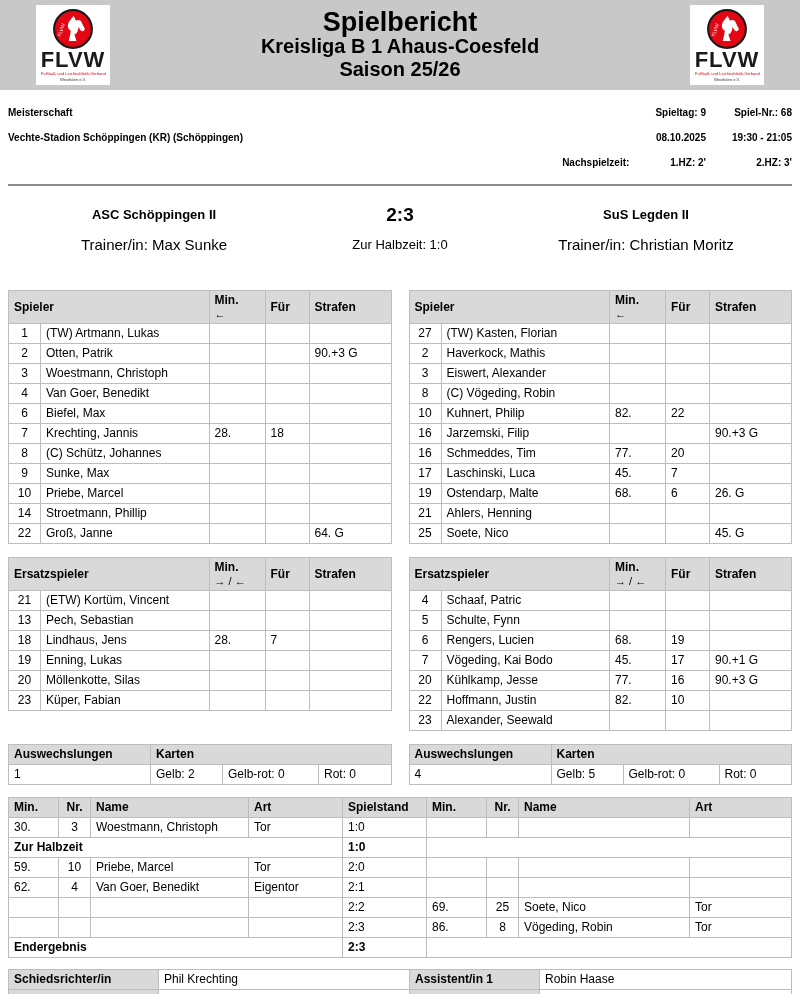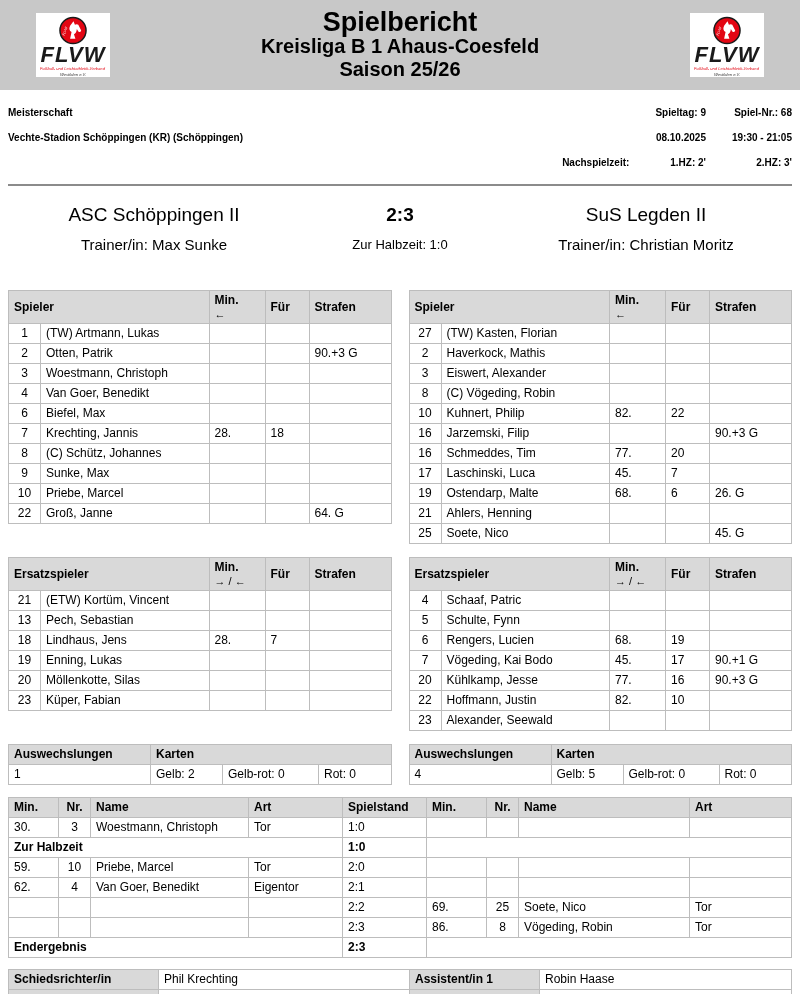--- a/index.html
+++ b/index.html
@@ -5,38 +5,38 @@
   * { margin:0; padding:0; box-sizing:border-box; }
   body { background:#ffffff; font-family:"Liberation Sans", sans-serif; color:#000; }
   .page { width:800px; height:994px; overflow:hidden; background:#fff; }
 
   
   .topbar { height:90px; background:#c8c8c8; display:flex; align-items:center; justify-content:space-between; padding:0 36px; }
   .title-block { text-align:center; flex:1; }
   .title-main { font-size:27px; font-weight:bold; line-height:26px; }
   .title-sub  { font-size:20px; font-weight:bold; line-height:23px; }
 
-  .logo-card { width:74px; height:64px; background:#fff; display:flex; flex-direction:column; align-items:center; padding-top:3px; flex:0 0 auto;font-style:italic; }
+  .logo-card { width:74px; height:80px; background:#fff; display:flex; flex-direction:column; align-items:center; padding-top:3px; flex:0 0 auto; }
   .logo-card svg { display:block; }
   .logo-word { font-size:22px; font-weight:bold; letter-spacing:1px; line-height:20px; color:#1a1a1a; }
   .logo-sub1 { font-size:5px; color:#e30613; white-space:nowrap; transform:scale(.82); }
   .logo-sub2 { font-size:5px; color:#333; transform:scale(.82); }
 
   .content { padding:0 8px; }
 
   
   .meta { margin-top:10px; display:flex; justify-content:space-between; font-size:10px; font-weight:bold; }
   .meta-left div { line-height:25px; }
   .meta-right { display:grid; grid-template-columns:auto auto auto; column-gap:26px; text-align:right; line-height:25px; }
 
   .rule { border:none; border-top:2px solid #8b8b8b; margin-top:9px; }
 
   
   .scoreboard { margin-top:14px; display:grid; grid-template-columns:1fr 200px 1fr; text-align:center; }
-  .team-name { font-size:19px; font-weight:normal; line-height:30px; }
+  .team-name { font-size:13px; font-weight:bold; line-height:30px; }
   .coach     { font-size:15px; line-height:30px; }
   .score     { font-size:19px; font-weight:bold; line-height:30px; }
   .halftime  { font-size:13px; line-height:30px; }
 
   
   table { border-collapse:collapse; width:100%; table-layout:fixed; font-size:12px; }
   td, th { border:1px solid #bdbdbd; padding:2px 5px; line-height:15px; text-align:left; vertical-align:middle; word-wrap:break-word; }
   thead th { background:#d9d9d9; font-weight:bold; }
   .col-no { text-align:center; padding-left:2px; padding-right:2px; }
   .min-arrow { font-weight:normal; font-size:11px; line-height:13px; }
@@ -199,20 +199,27 @@
               <td></td>
             </tr>
             <tr>
               <td class="col-no">10</td>
               <td>Priebe, Marcel</td>
               <td></td>
               <td></td>
               <td></td>
             </tr>
             <tr>
+              <td class="col-no">14</td>
+              <td>Stroetmann, Phillip</td>
+              <td></td>
+              <td></td>
+              <td></td>
+            </tr>
+            <tr>
               <td class="col-no">22</td>
               <td>Groß, Janne</td>
               <td></td>
               <td></td>
               <td>64. G</td>
             </tr>
           </tbody>
       </table>
 
       <table>

